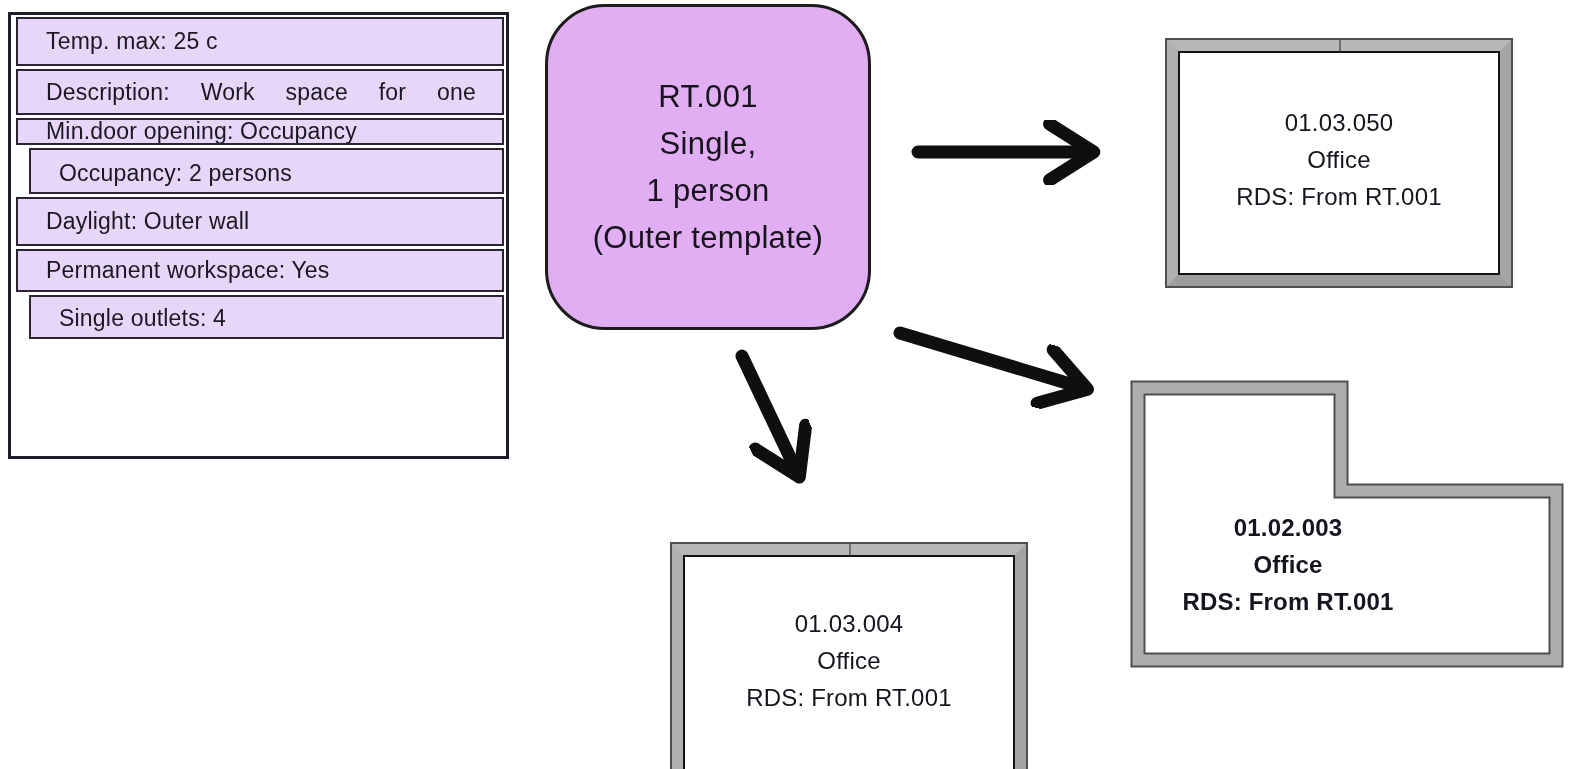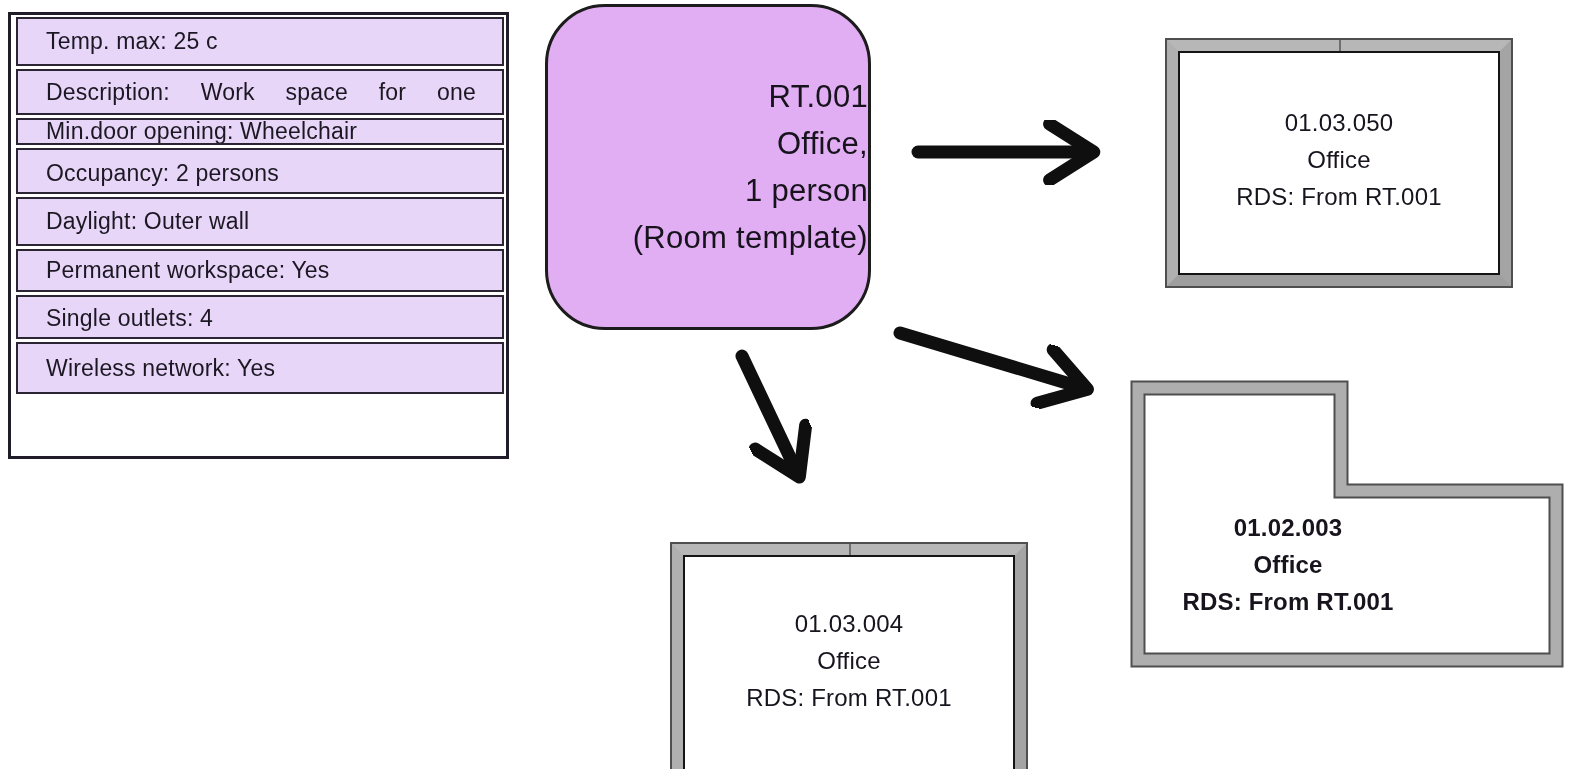--- a/index.html
+++ b/index.html
@@ -21,31 +21,31 @@
   }
   .prop-row:nth-child(1){height:49px}
   .prop-row:nth-child(2){height:46px}
   .prop-row:nth-child(3){height:27px}
   .prop-row:nth-child(4){height:46px}
   .prop-row:nth-child(5){height:49px}
   .prop-row:nth-child(6){height:43px}
   .prop-row:nth-child(7){height:44px}
   .prop-row:nth-child(8){height:52px}
   .prop-row:nth-child(9){height:40px}
-  .prop-row.tall{align-items:flex-end;padding-bottom:5px;}
+  .prop-row.tall{align-items:flex-end;padding-bottom:5px;margin-left:13px;}
   .prop-row.justified .prop-text{
     display:block;width:100%;text-align:justify;text-align-last:justify;
   }
 
   
   .template-box{
     position:absolute;left:545px;top:4px;width:326px;height:326px;
     box-sizing:border-box;border:3px solid #1c1c1c;border-radius:60px;
     background:#e2aef3;display:flex;flex-direction:column;
-    align-items:flex-end;justify-content:center;text-align:center;
+    align-items:center;justify-content:center;text-align:center;
     font-size:31px;line-height:47px;color:#16131c;letter-spacing:.3px;
   }
 
   
   .room-frame{
     position:absolute;box-sizing:border-box;background:#ffffff;
     border:11px solid;border-color:#b7b7b7 #a4a4a4 #9e9e9e #b0b0b0;
     outline:2px solid #4f4f4f;box-shadow:inset 0 0 0 2px #141414;
   }
   .room-frame::after{ 
@@ -74,44 +74,41 @@
 <div class="canvas">
 
   <div class="props-table">
     <div class="prop-row">
       <span class="prop-text">Temp. max: 25 c</span>
     </div>
     <div class="prop-row justified">
       <span class="prop-text">Description: Work space for one</span>
     </div>
     <div class="prop-row">
-      <span class="prop-text">Min.door opening: Wheelchair</span>
+      <span class="prop-text">Min.door opening: Occupancy</span>
     </div>
     <div class="prop-row tall">
       <span class="prop-text">Occupancy: 2 persons</span>
     </div>
     <div class="prop-row">
       <span class="prop-text">Daylight: Outer wall</span>
     </div>
     <div class="prop-row">
       <span class="prop-text">Permanent workspace: Yes</span>
     </div>
     <div class="prop-row tall">
       <span class="prop-text">Single outlets: 4</span>
     </div>
-    <div class="prop-row">
-      <span class="prop-text">Wireless network: Yes</span>
-    </div>
   </div>
 
   <div class="template-box">
     <div>RT.001</div>
-    <div>Office,</div>
+    <div>Single,</div>
     <div>1 person</div>
-    <div>(Room template)</div>
+    <div>(Outer template)</div>
   </div>
 
   <svg class="arrows" viewBox="0 0 1578 769">
     <defs>
       <marker id="ah" viewBox="0 0 5 5" refX="3.5" refY="2.5" markerWidth="5" markerHeight="5" orient="auto" markerUnits="strokeWidth">
         <path d="M0.7,0.35 L4.1,2.5 L0.7,4.65" fill="none" stroke="#0f0f0f" stroke-width="1" stroke-linecap="round" stroke-linejoin="round"></path>
       </marker>
     </defs>
     <path d="M918,152 L1086,152" stroke="#0f0f0f" stroke-width="13" stroke-linecap="round" fill="none" marker-end="url(#ah)"></path>
     <path d="M900,333 L1080,387" stroke="#0f0f0f" stroke-width="13" stroke-linecap="round" fill="none" marker-end="url(#ah)"></path>

